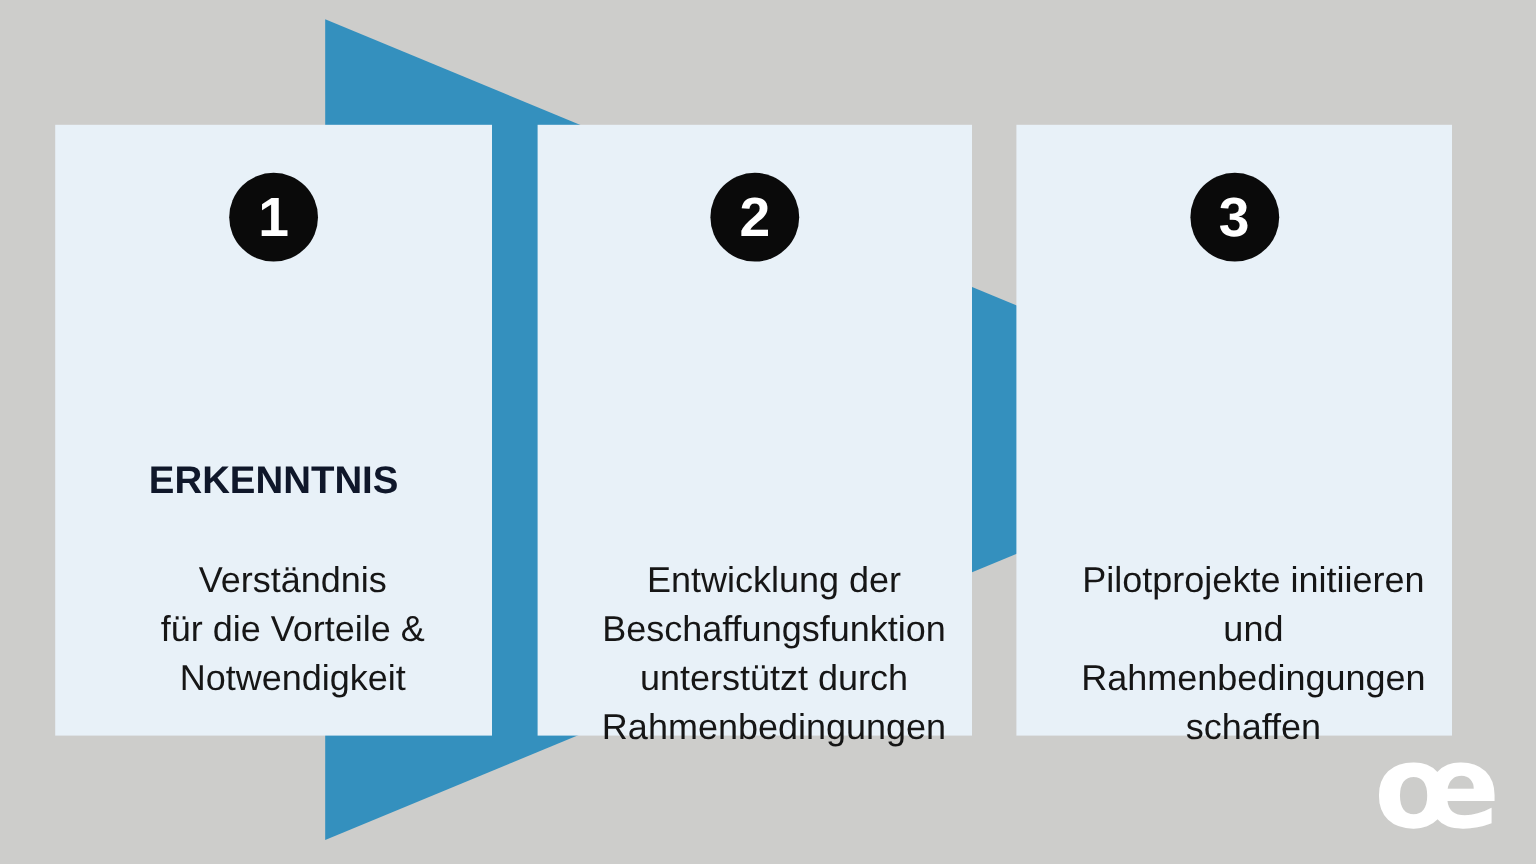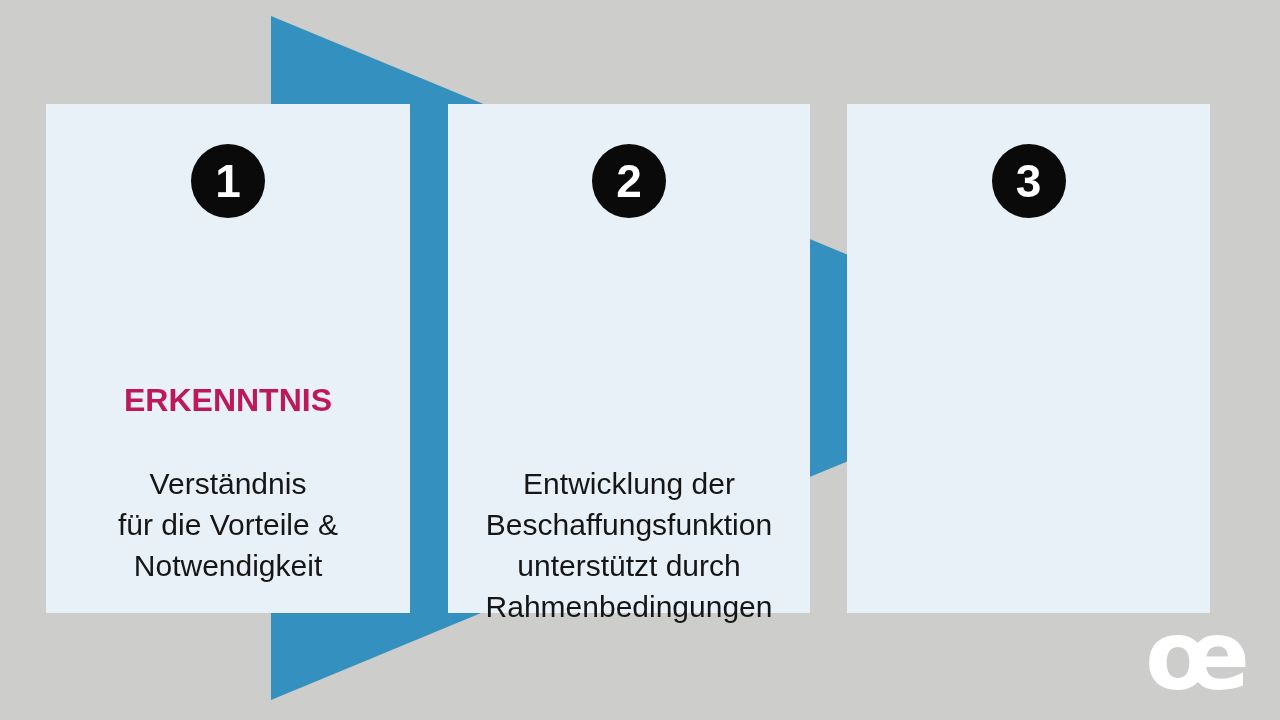--- a/index.html
+++ b/index.html
@@ -51,34 +51,35 @@
     line-height: 74px;
     text-align: center;
   }
   .card-title {
     position: absolute;
     top: 276px;
     left: 0;
     width: 100%;
     font-size: 32px;
     font-weight: 600;
-    color: #be185d;
+    color: #0f172a;
     line-height: 40px;
     white-space: nowrap;
   }
   .card-body {
     position: absolute;
     top: 359px;
     left: 0;
     width: 100%;
     font-size: 30px;
     font-weight: 400;
     color: #161616;
     line-height: 41px;
     white-space: pre-line;
+    padding-left: 16px;
   }
   .logo {
     position: absolute;
     right: 30px;
     bottom: 16px;
     color: #ffffff;
     font-family: "DejaVu Sans", sans-serif;
     font-weight: 700;
     font-size: 96px;
     line-height: 96px;
@@ -108,15 +109,19 @@
   <div class="card-body">Entwicklung der
 Beschaffungsfunktion
 unterstützt durch
 Rahmenbedingungen</div>
 </div>
 
 <div class="step-card c3">
   <div class="num-circle">
     <span>3</span>
   </div>
+  <div class="card-body">Pilotprojekte initiieren
+und
+Rahmenbedingungen
+schaffen</div>
 </div>
 
 <div class="logo">œ</div>
 
 </body></html>

